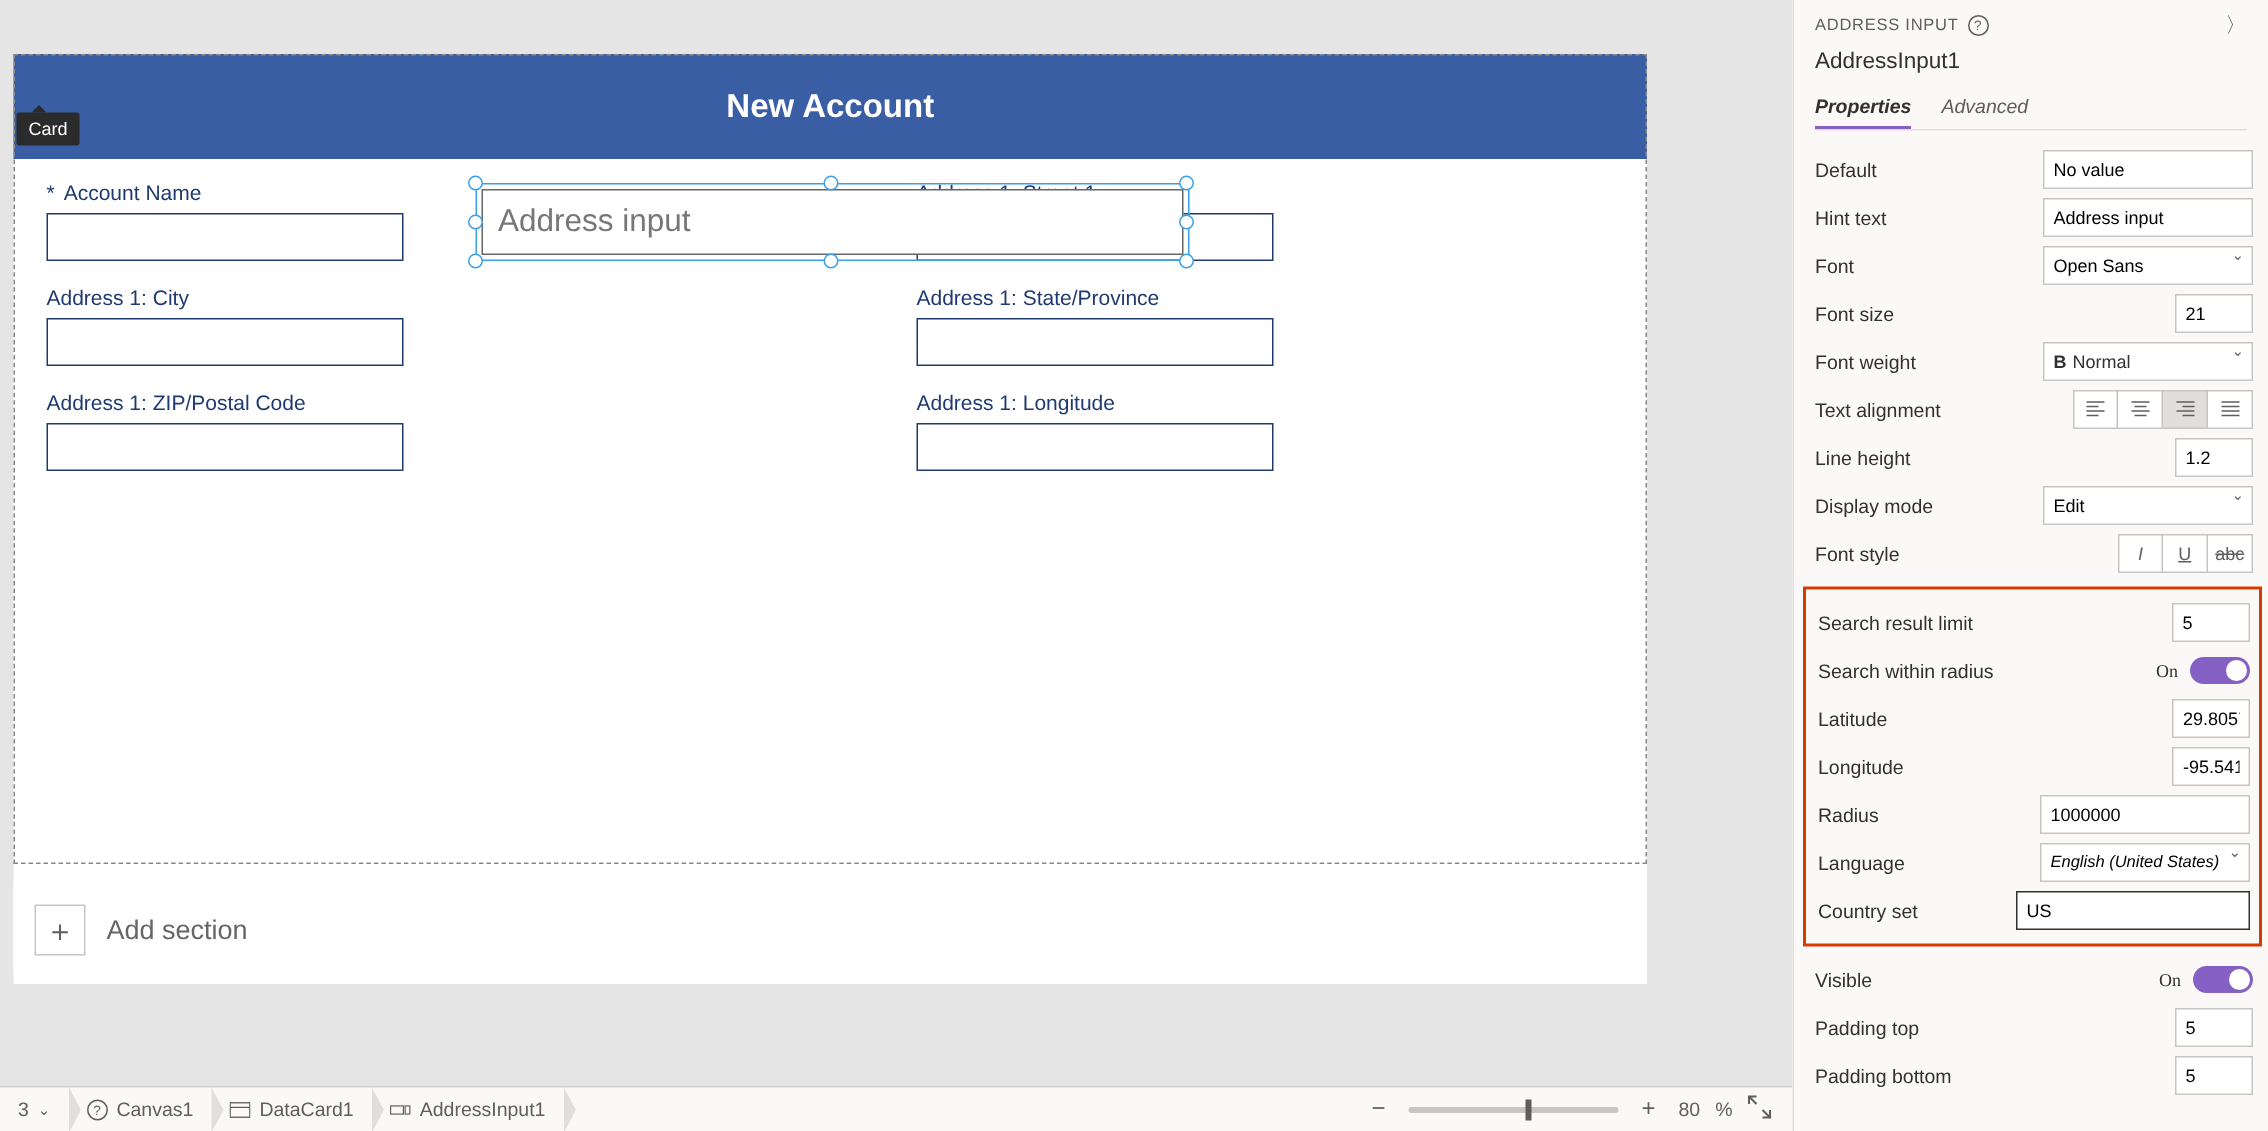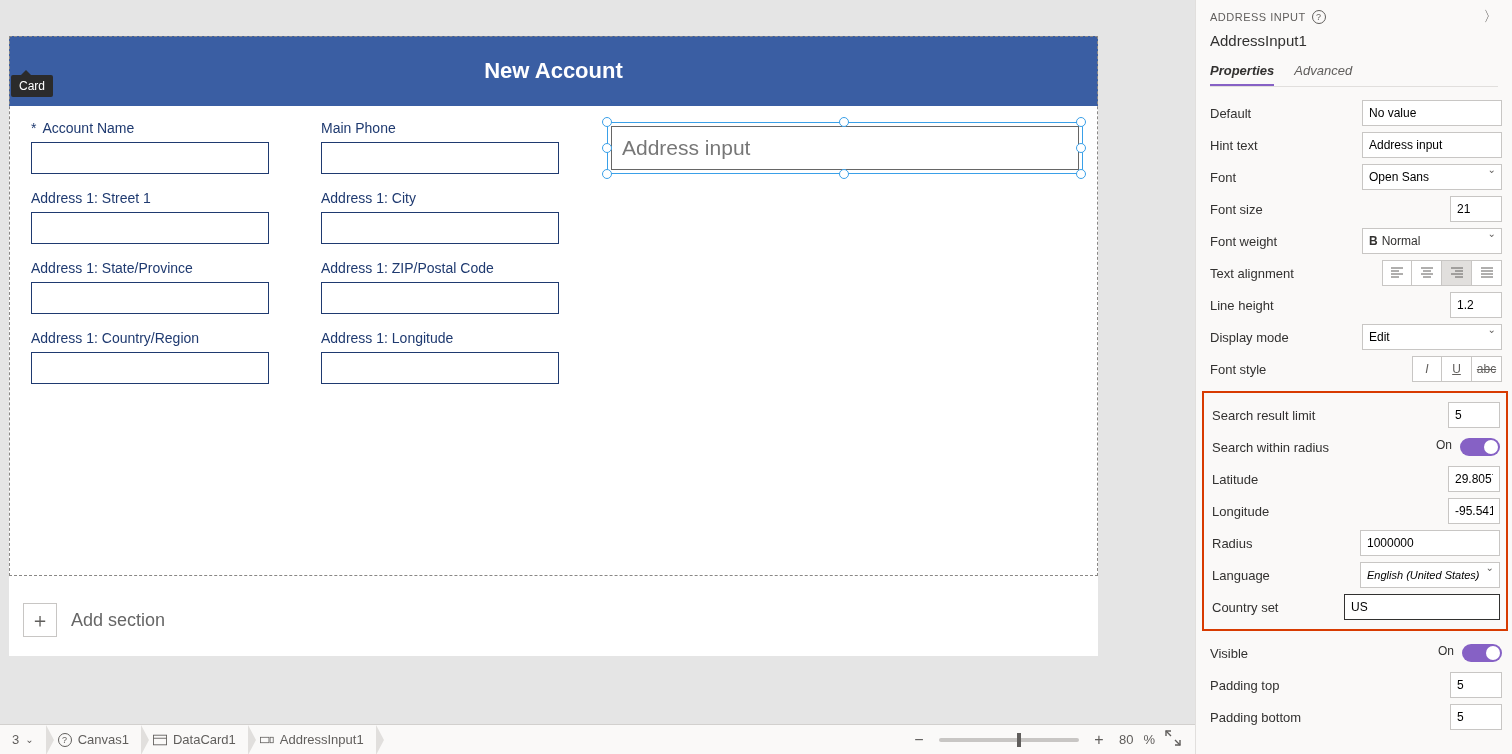--- a/index.html
+++ b/index.html
@@ -51,21 +51,21 @@
   .sel-wrap .caret { position: absolute; right: 6px; pointer-events: none; color: #605e5c; font-size: 10px; }
   .btn-group { display: flex; }
   .btn-group .btn { width: 30px; height: 26px; border: 1px solid #c8c6c4; background: #fff; display: flex; align-items: center; justify-content: center; font-size: 12px; color: #605e5c; }
   .btn-group .btn + .btn { border-left: none; }
   .btn-group .btn.active { background: #e1dfdd; }
   .btn-group .btn svg { width: 14px; height: 14px; }
   .bold-b { font-weight: 700; margin-right: 4px; }
 
   .toggle { width: 40px; height: 18px; border-radius: 10px; background: #8661c5; position: relative; }
   .toggle::after { content: ""; position: absolute; right: 2px; top: 2px; width: 14px; height: 14px; border-radius: 50%; background: #fff; }
-  .toggle-row { display: flex; gap: 8px; }
+  .toggle-row { display: flex; align-items: center; gap: 8px; font-family: Liberation Serif, serif; }
   .toggle-label { font-size: 12px; color: #323130; }
 
   .highlight-box { border: 2px solid #d83b01; padding: 6px 6px 6px 8px; margin: 6px -6px 6px -8px; }
   .highlight-box .prop-row { min-height: 32px; }
   .country-input { width: 156px; background: #fff; border: 1.5px solid #323130; }
 
   
   .bottom-bar { position: absolute; left: 0; bottom: 0; width: 1195px; height: 30px; border-top: 1px solid #d2d0ce; background: #faf9f8; display: flex; align-items: center; justify-content: space-between; font-size: 13px; color: #605e5c; }
   .crumbs { display: flex; align-items: center; height: 100%; }
   .crumb { display: flex; align-items: center; gap: 6px; padding: 0 12px; height: 100%; position: relative; }
@@ -87,26 +87,20 @@
       <div class="form-grid">
 
         <div class="field">
           <div class="field-label">
               <span class="req">*</span>
               <span>Account Name</span>
             </div>
           <div class="field-input"></div>
         </div>
 
-        <div class="field">
-          <div class="field-label">
-              <span>Main Phone</span>
-            </div>
-          <div class="field-input"></div>
-        </div>
 
         <div class="address-input-wrap" style="grid-row: span 5;">
           <div class="sel-outline" style="left:-4px; top:-4px; width:476px; height:52px;"></div>
           <div class="address-input-box">Address input</div>
           <div class="sel-handle" style="left:-9px; top:-9px;"></div>
           <div class="sel-handle" style="left:228px; top:-9px;"></div>
           <div class="sel-handle" style="left:465px; top:-9px;"></div>
           <div class="sel-handle" style="left:-9px; top:17px;"></div>
           <div class="sel-handle" style="left:465px; top:17px;"></div>
           <div class="sel-handle" style="left:-9px; top:43px;"></div>
@@ -133,26 +127,20 @@
             </div>
           <div class="field-input"></div>
         </div>
         <div class="field">
           <div class="field-label">
               <span>Address 1: ZIP/Postal Code</span>
             </div>
           <div class="field-input"></div>
         </div>
 
-        <div class="field">
-          <div class="field-label">
-              <span>Address 1: Country/Region</span>
-            </div>
-          <div class="field-input"></div>
-        </div>
 
         <div class="field">
           <div class="field-label">
               <span>Address 1: Longitude</span>
             </div>
           <div class="field-input"></div>
         </div>
       </div>
     </div>
   </div>

